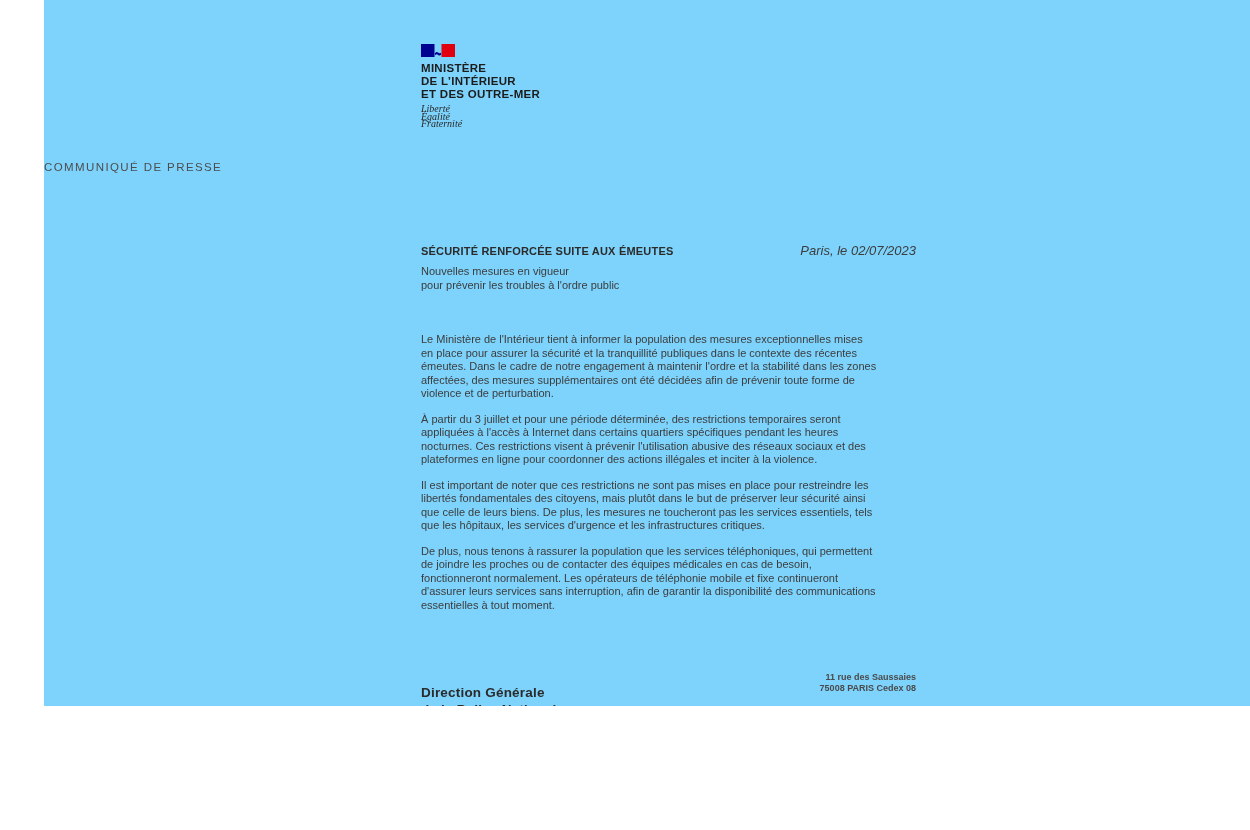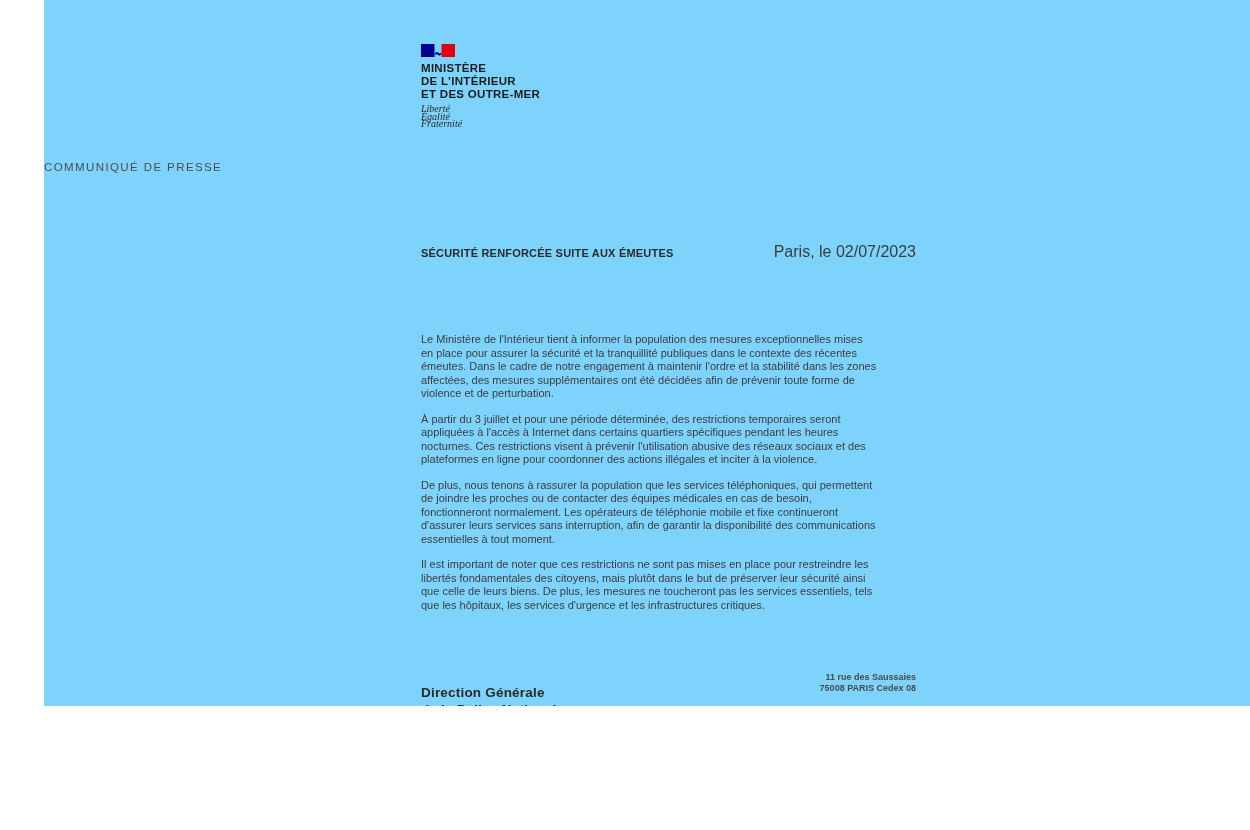--- a/index.html
+++ b/index.html
@@ -68,23 +68,24 @@
     justify-content: space-between;
     align-items: baseline;
   }
   .release-title {
     font-size: 11px;
     font-weight: bold;
     letter-spacing: 0.2px;
     color: #2b2b2b;
   }
   .dateline {
-    font-size: 16px;
+    font-size: 13px;
     color: #3c3c3c;
     white-space: nowrap;
+    font-style: italic;
   }
   .release-subtitle {
     position: absolute;
     left: 377px;
     top: 265px;
     width: 540px;
     font-size: 11px;
     line-height: 13.5px;
     color: #3c3c3c;
     white-space: pre-line;
@@ -157,40 +158,42 @@
 Fraternité</div>
   </div>
 
   <div class="press-label">COMMUNIQUÉ DE PRESSE</div>
 
   <div class="title-row">
     <span class="release-title">SÉCURITÉ RENFORCÉE SUITE AUX ÉMEUTES</span>
     <span class="dateline">Paris, le 02/07/2023</span>
   </div>
 
+  <div class="release-subtitle">Nouvelles mesures en vigueur
+pour prévenir les troubles à l'ordre public</div>
 
   <div class="body-text">
     <p>Le Ministère de l'Intérieur tient à informer la population des mesures exceptionnelles mises
 en place pour assurer la sécurité et la tranquillité publiques dans le contexte des récentes
 émeutes. Dans le cadre de notre engagement à maintenir l'ordre et la stabilité dans les zones
 affectées, des mesures supplémentaires ont été décidées afin de prévenir toute forme de
 violence et de perturbation.</p>
     <p>À partir du 3 juillet et pour une période déterminée, des restrictions temporaires seront
 appliquées à l'accès à Internet dans certains quartiers spécifiques pendant les heures
 nocturnes. Ces restrictions visent à prévenir l'utilisation abusive des réseaux sociaux et des
 plateformes en ligne pour coordonner des actions illégales et inciter à la violence.</p>
+    <p>Il est important de noter que ces restrictions ne sont pas mises en place pour restreindre les
+libertés fondamentales des citoyens, mais plutôt dans le but de préserver leur sécurité ainsi
+que celle de leurs biens. De plus, les mesures ne toucheront pas les services essentiels, tels
+que les hôpitaux, les services d'urgence et les infrastructures critiques.</p>
     <p>De plus, nous tenons à rassurer la population que les services téléphoniques, qui permettent
 de joindre les proches ou de contacter des équipes médicales en cas de besoin,
 fonctionneront normalement. Les opérateurs de téléphonie mobile et fixe continueront
 d'assurer leurs services sans interruption, afin de garantir la disponibilité des communications
 essentielles à tout moment.</p>
-    <p>Il est important de noter que ces restrictions ne sont pas mises en place pour restreindre les
-libertés fondamentales des citoyens, mais plutôt dans le but de préserver leur sécurité ainsi
-que celle de leurs biens. De plus, les mesures ne toucheront pas les services essentiels, tels
-que les hôpitaux, les services d'urgence et les infrastructures critiques.</p>
   </div>
 
   <div class="footer-org">Direction Générale
 de la Police Nationale</div>
   <div class="footer-address">11 rue des Saussaies
 75008 PARIS Cedex 08</div>
   <div class="footer-contact">Tél : 01 49 27 49 27
 Mél : communication@pm.gouv.fr
 DGPN</div>
 

